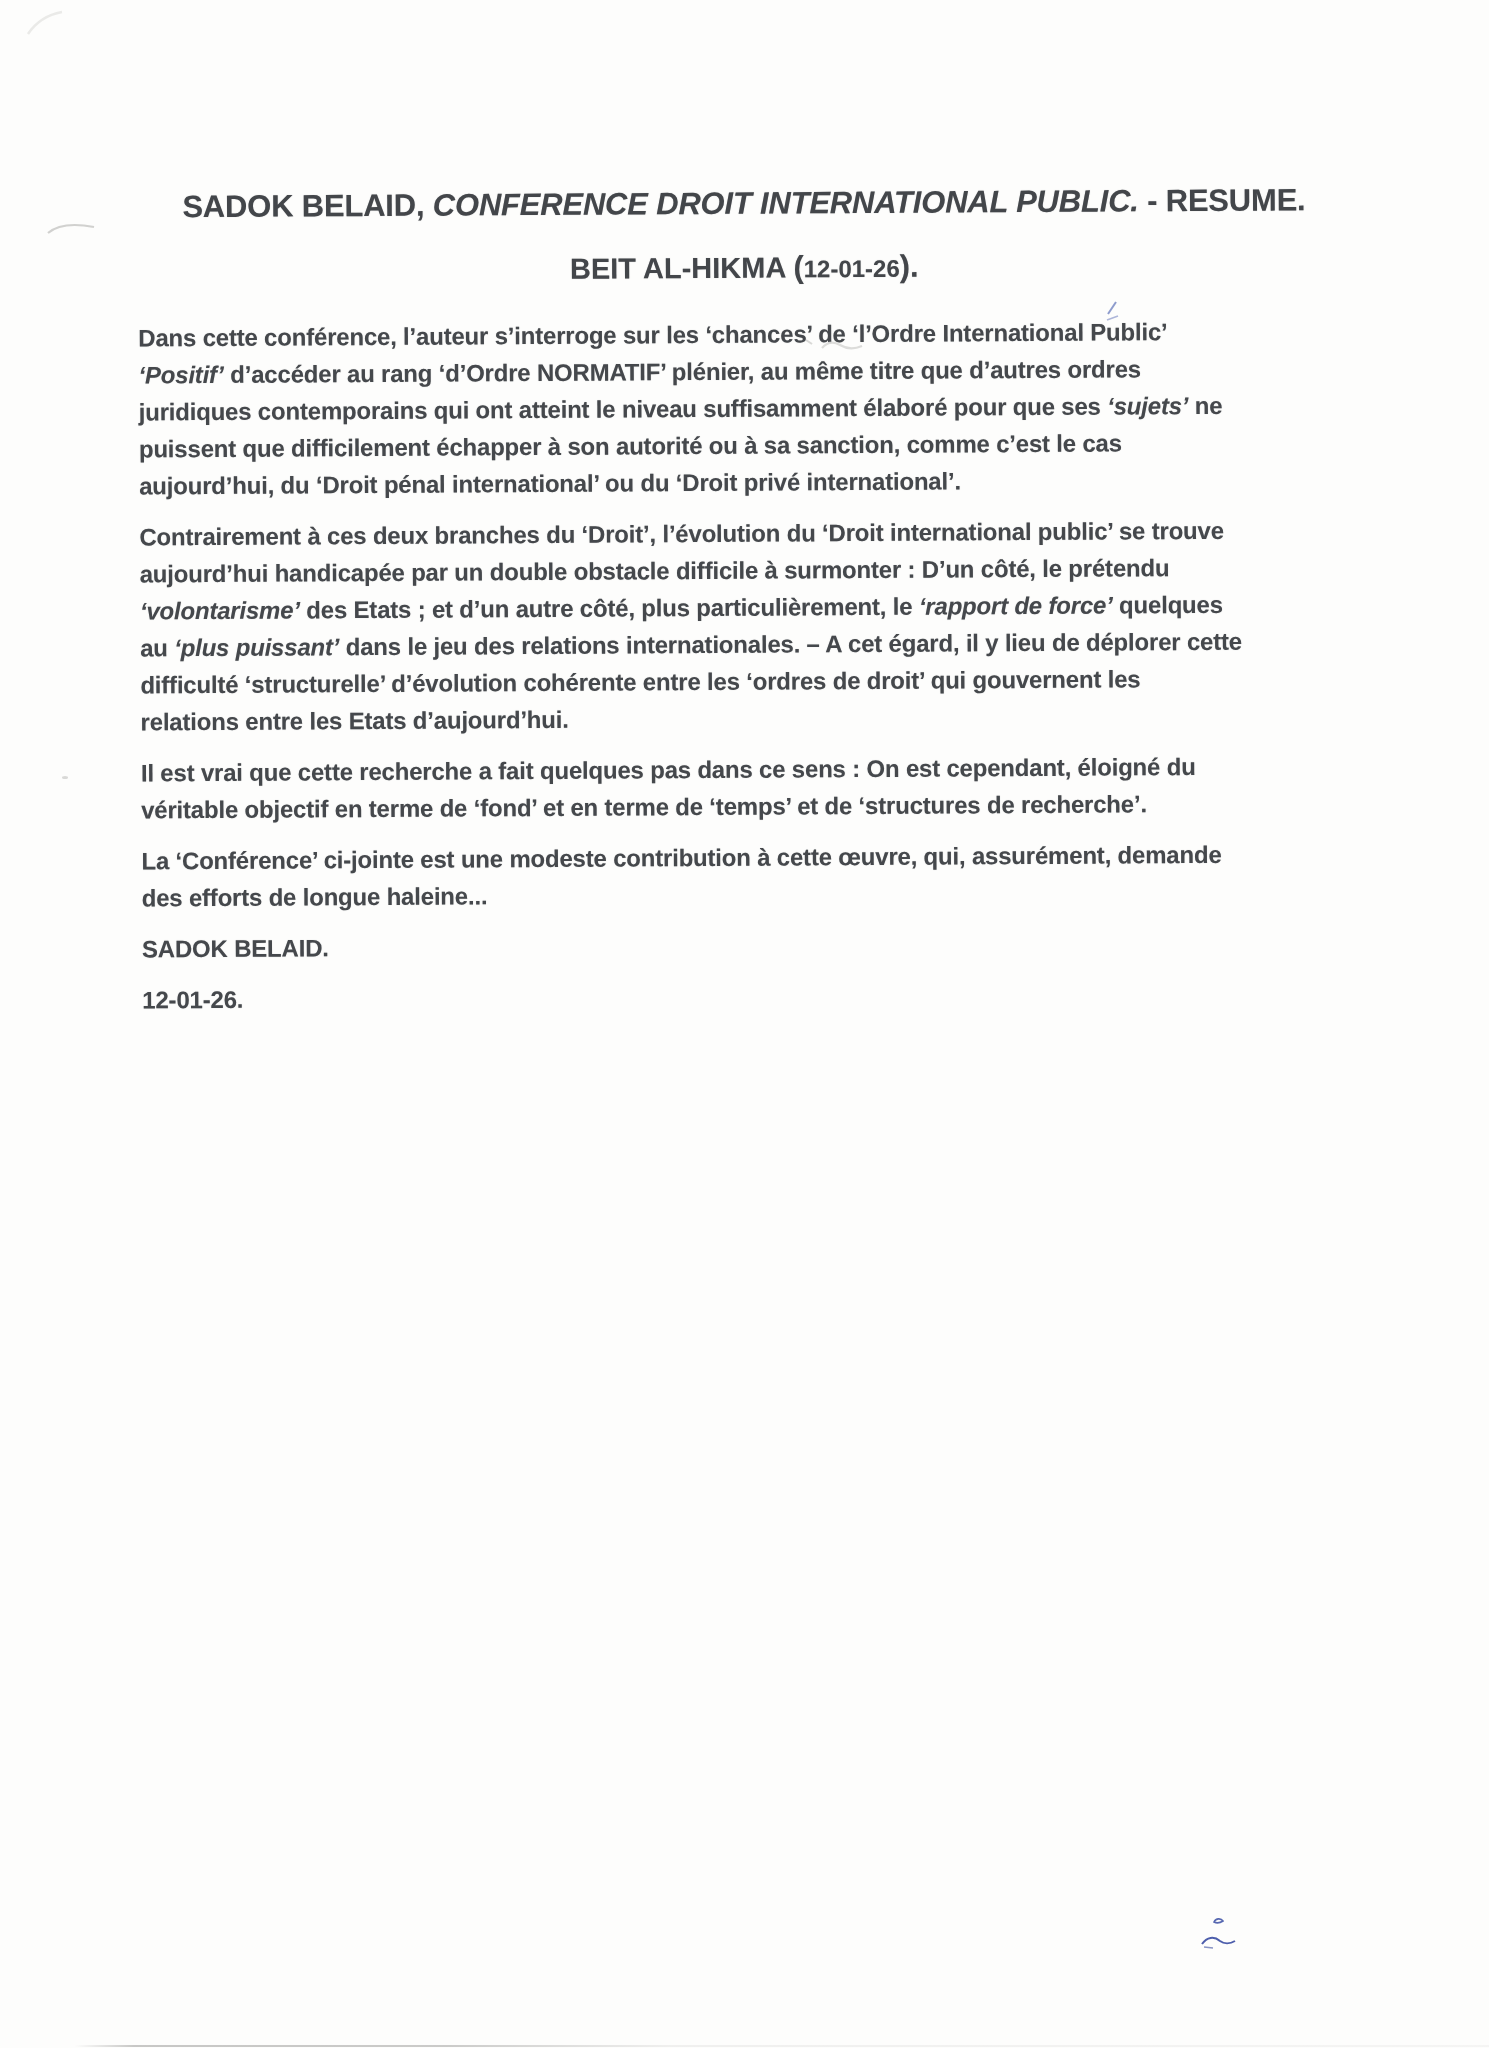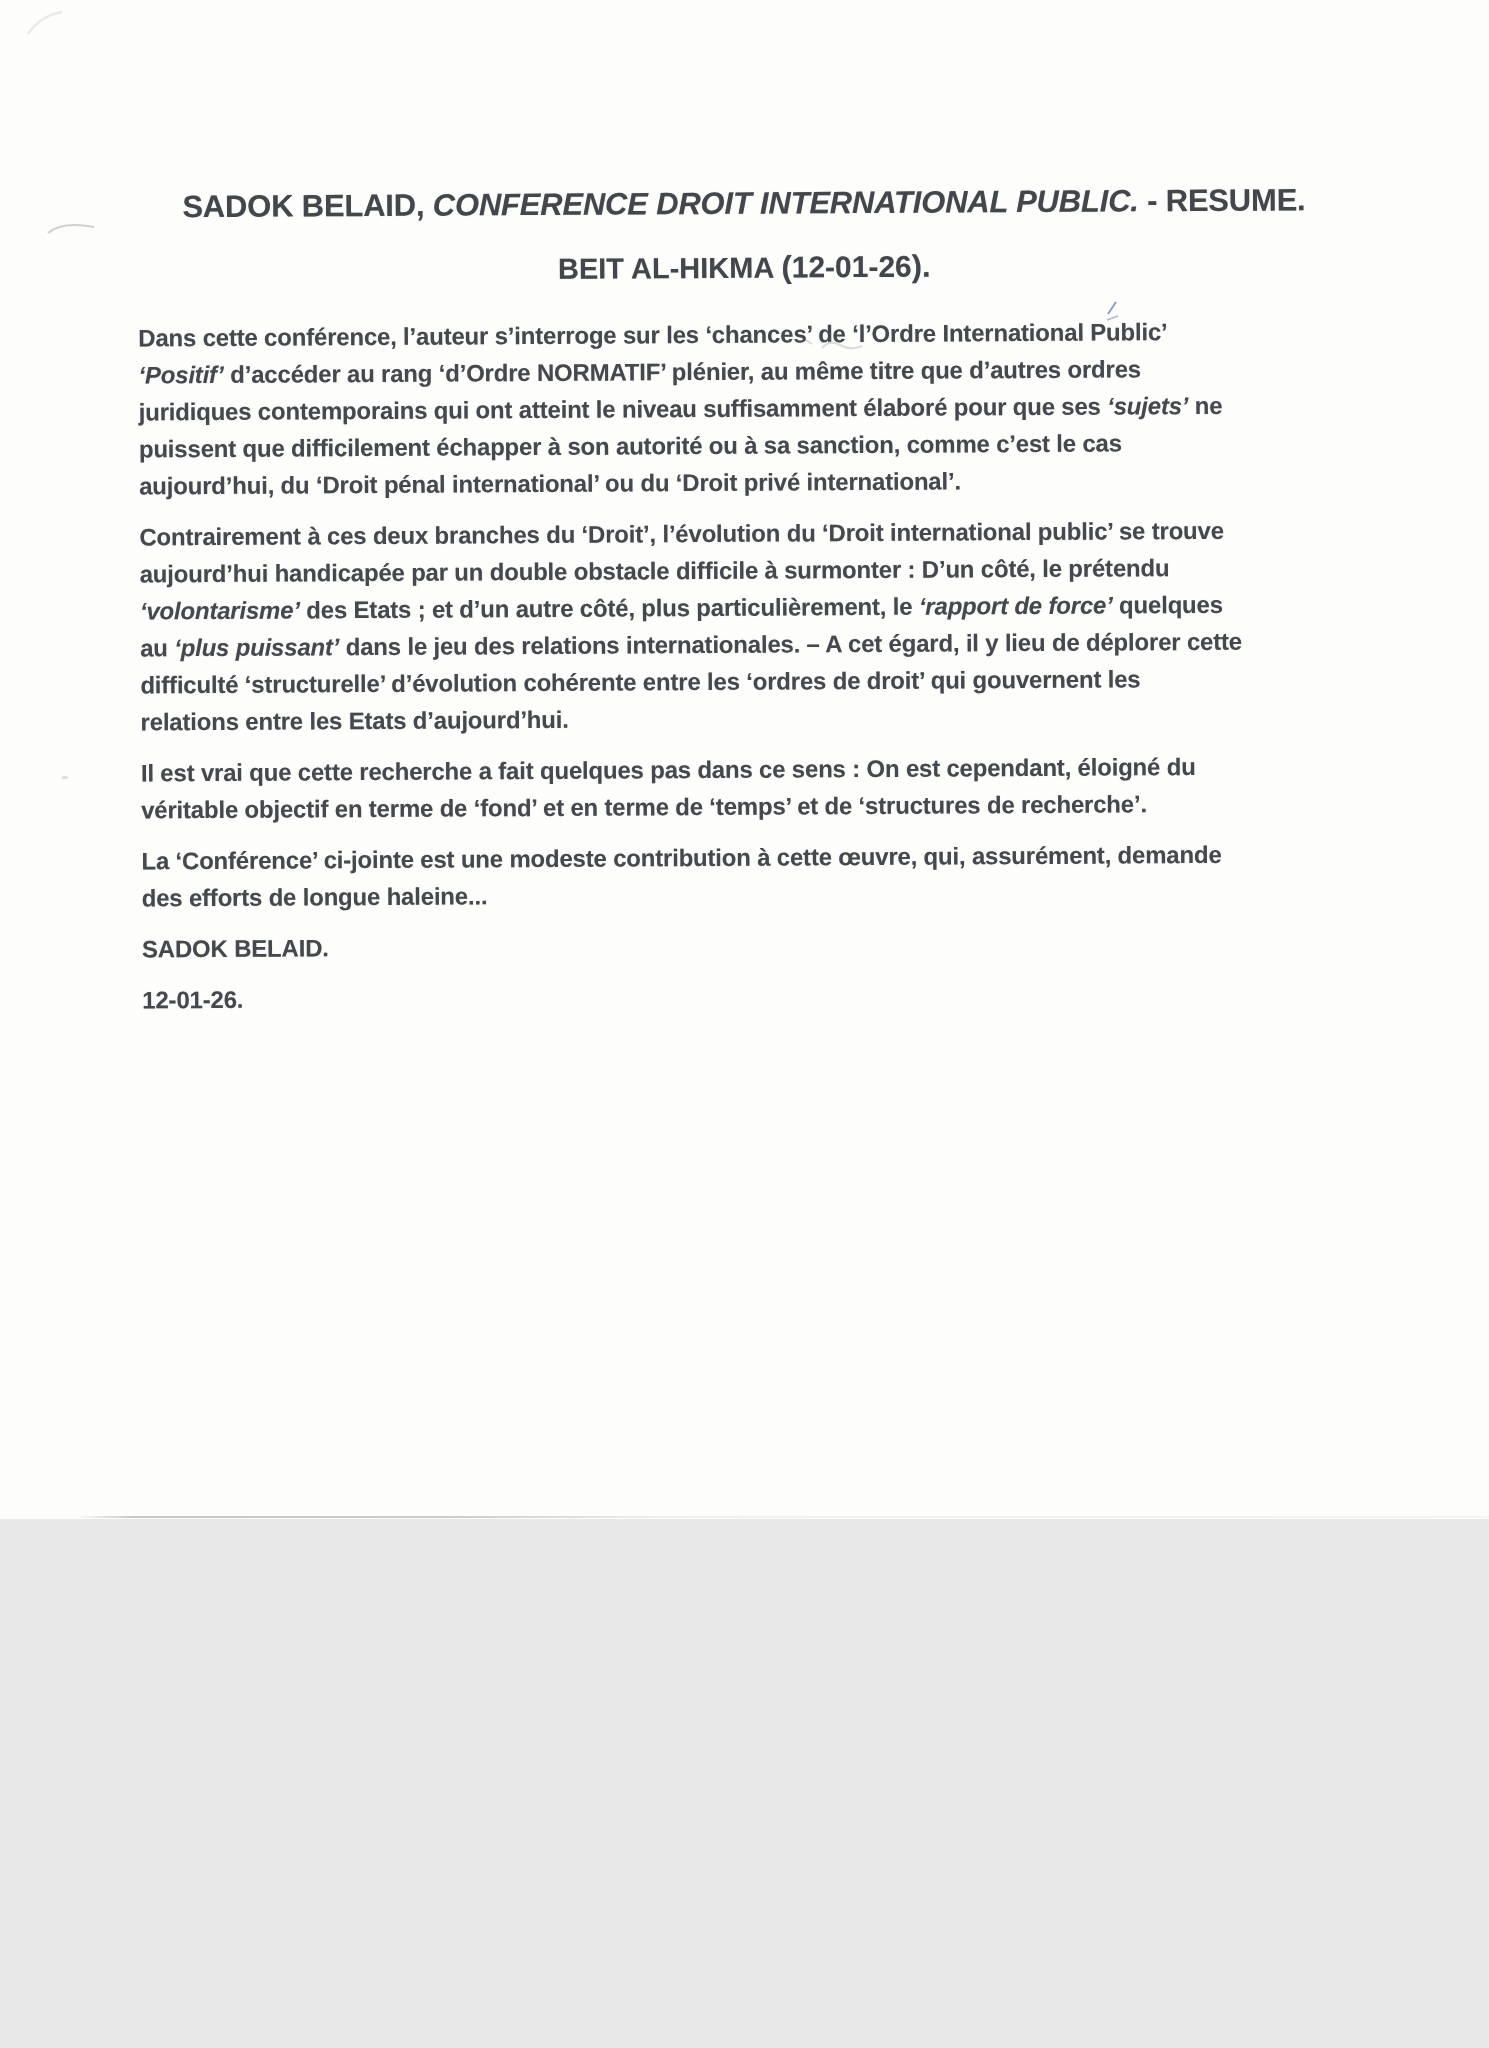--- a/index.html
+++ b/index.html
@@ -1,18 +1,18 @@
 <!DOCTYPE html>
 <html><head>
 <meta charset="utf-8">
 <style>
   html,body{margin:0;padding:0;background:#e8e8e8;}
   .page{
     position:relative;
-    width:1489px;height:1519px;
+    width:1489px;height:2048px;
     background:#fdfdfc;
     overflow:hidden;
     font-family:"Liberation Sans", sans-serif;
     color:#45484c;
     box-shadow:0 0 6px rgba(0,0,0,.15);
   }
   .content{
     position:absolute;left:0;top:0;width:100%;height:100%;
     transform:rotate(-0.35deg);
     transform-origin:700px 300px;
@@ -28,21 +28,21 @@
   .title .work{font-style:italic;}
   .subtitle{
     position:absolute;top:250px;left:0;width:100%;
     text-align:center;
     font-size:29px;font-weight:bold;
     color:#43464a;
     text-shadow:0 0 1px rgba(67,70,74,.35);
     white-space:nowrap;
   }
   .subtitle .paren{font-size:31px;}
-  .subtitle .small-date{font-size:30px;}
+  .subtitle .small-date{font-size:24px;}
   .doc-body{
     position:absolute;left:138px;top:316px;width:1300px;
     font-size:24px;font-weight:bold;line-height:37px;
     letter-spacing:-0.2px;
     text-shadow:0 0 1px rgba(69,72,76,.3);
   }
   .para{margin:0 0 14px 0;}
   .line{white-space:nowrap;}
   .it{font-style:italic;}
   .sig-line{margin-top:0;}

